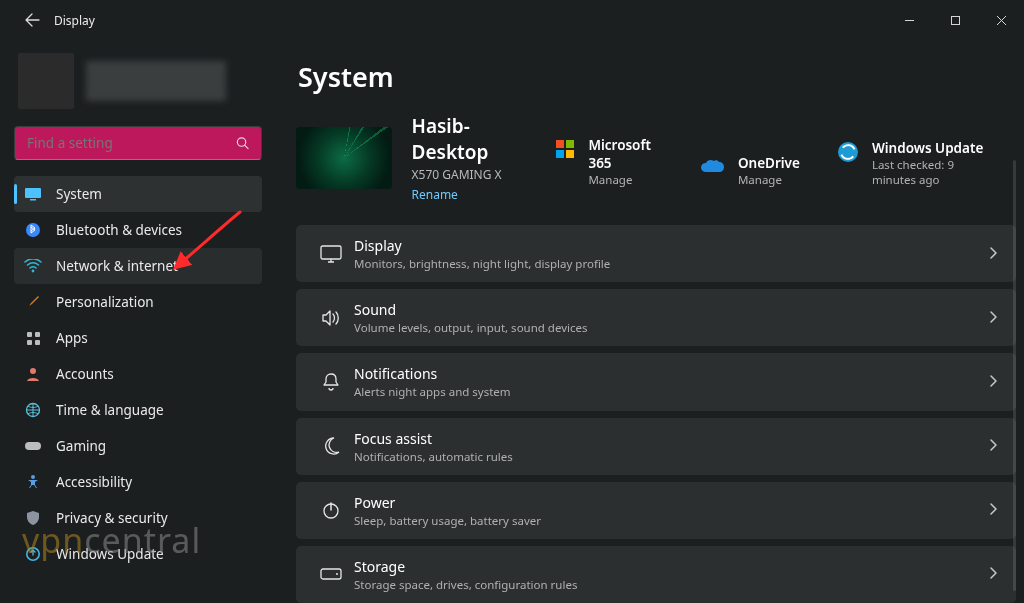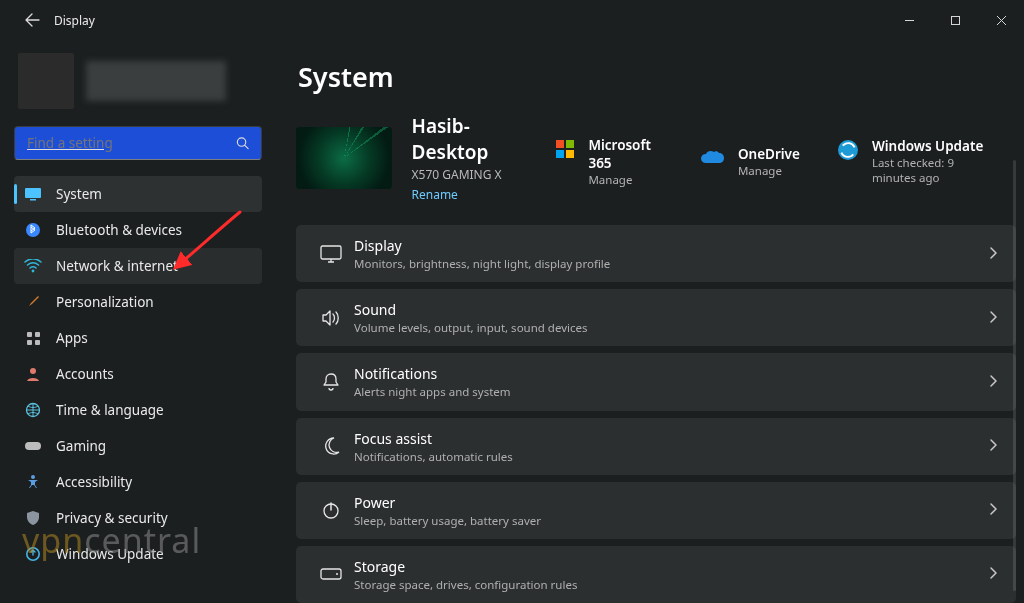--- a/index.html
+++ b/index.html
@@ -17,42 +17,42 @@
 
 .app { display: flex; height: calc(603px - 40px); }
 .sidebar { width: 276px; padding: 14px 14px 0 14px; display: flex; flex-direction: column; gap: 2px; }
 .main { flex: 1; padding: 12px 8px 0 20px; display: flex; flex-direction: column; position: relative; }
 
 .profile { display: flex; align-items: center; gap: 12px; height: 60px; padding: 0 4px 6px 4px; }
 .avatar { width: 56px; height: 56px; background: #2b2b2b; border-radius: 2px; }
 .profile-blur { width: 140px; height: 40px; background: #3b3e3f; filter: blur(3px); border-radius: 2px; }
 
 .search { position: relative; margin-top: 10px; margin-bottom: 10px; }
-.search input { width: 100%; height: 34px; background: #1d4ed8; border: 1px solid #3a3d3e; outline: none; color: #ddd; padding: 0 38px 0 12px; border-radius: 4px; font-size: 13.5px; border-bottom: 1px solid #7c7f80; text-decoration: underline; }
+.search input { width: 100%; height: 34px; background: #be185d; border: 1px solid #3a3d3e; outline: none; color: #ddd; padding: 0 38px 0 12px; border-radius: 4px; font-size: 13.5px; border-bottom: 1px solid #7c7f80; }
 .search .icon-search { position: absolute; right: 12px; top: 50%; transform: translateY(-50%); color: #ddd; }
 
 .nav { display: flex; flex-direction: column; margin-top: 4px; }
 .nav-item { display: flex; align-items: center; height: 36px; padding: 0 10px 0 10px; gap: 14px; border-radius: 4px; cursor: pointer; font-size: 13.5px; color: #eaeaea; position: relative; }
 .nav-item .nico { width: 18px; height: 18px; display: flex; align-items: center; justify-content: center; font-size: 14px; }
 .nav-item.active { background: #2e3132; }
 .nav-item.active::before { content: ""; position: absolute; left: 0; top: 8px; bottom: 8px; width: 3px; background: #4cc2ff; border-radius: 3px; }
 .nav-item.hover { background: #2a2d2e; }
 
 .page-title { font-size: 27px; font-weight: 600; margin: 6px 0 18px 2px; }
 
 .device-row { display: flex; align-items: center; gap: 20px; padding-right: 16px; }
 .device-thumb { width: 105px; height: 62px; background: #0c1a12; border-radius: 4px; position: relative; overflow: hidden; display:flex; align-items:center; justify-content:center; }
 .device-thumb::before{ content:""; position:absolute; inset:0; background: radial-gradient(circle at 50% 50%, #0b6c45 0%, #053a25 45%, #031b13 80%); }
 .device-thumb::after{ content:""; position:absolute; inset:0; background: conic-gradient(from 0deg, transparent 0 10deg, rgba(20,180,110,.45) 10deg 12deg, transparent 12deg 30deg, rgba(20,180,110,.4) 30deg 33deg, transparent 33deg 52deg, rgba(20,180,110,.4) 52deg 55deg, transparent 55deg 360deg);} 
 .device-info { display: flex; flex-direction: column; gap: 1px; }
 .device-name { font-size: 19px; font-weight: 600; }
 .device-sub { font-size: 12px; color: #b9b9b9; }
 .rename { color: #6ecaff; font-size: 12px; cursor: pointer; margin-top: 2px; }
 
-.links { display: flex; gap: 36px; margin-left: auto; align-items: center; padding-top: 6px; }
+.links { display: flex; gap: 36px; margin-left: auto; align-items: flex-end; padding-top: 6px; }
 .link { display: flex; gap: 12px; align-items: flex-start; cursor: pointer; }
 .linkico { width: 26px; height: 26px; display:flex; align-items:center; justify-content:center; font-size: 20px; }
 .link-text strong { display:block; font-size: 13.5px; font-weight:600; }
 .link-sub { font-size: 11.5px; color: #b3b3b3; }
 
 .cards { margin-top: 22px; display: flex; flex-direction: column; gap: 7px; overflow: hidden; }
 .card { background: #2c2f30; border-radius: 5px; height: 64px; display: flex; align-items: center; padding: 0 18px 0 12px; cursor: pointer; }
 .card .cico { width: 46px; display: flex; align-items: center; justify-content: center; color: #e6e6e6; }
 .card .ctext { display: flex; flex-direction: column; gap: 1px; }
 .card .ct-title { font-size: 14px; }

